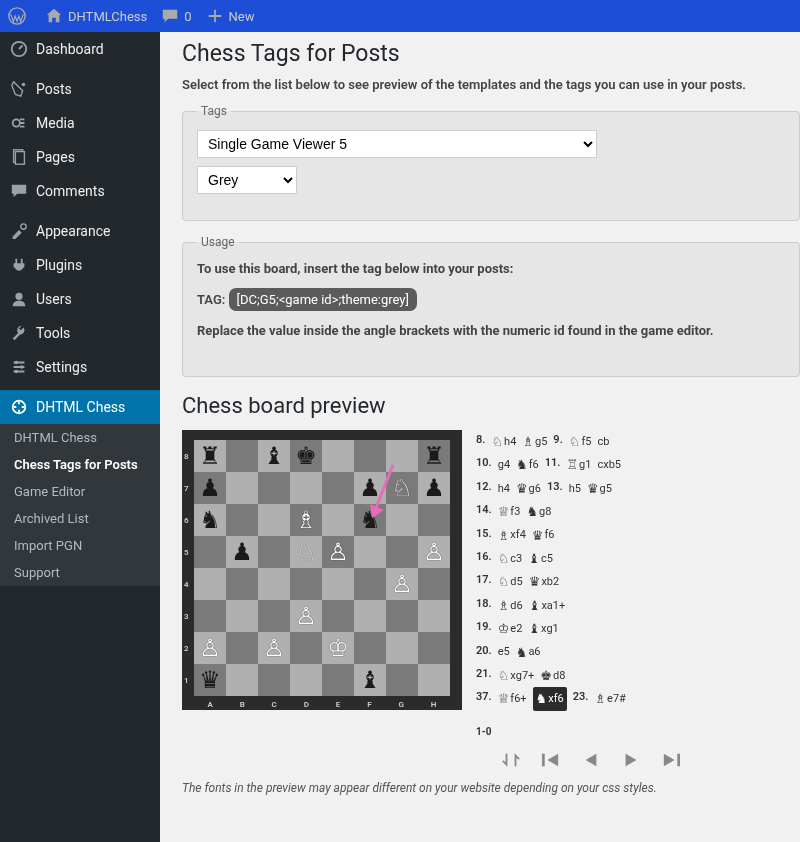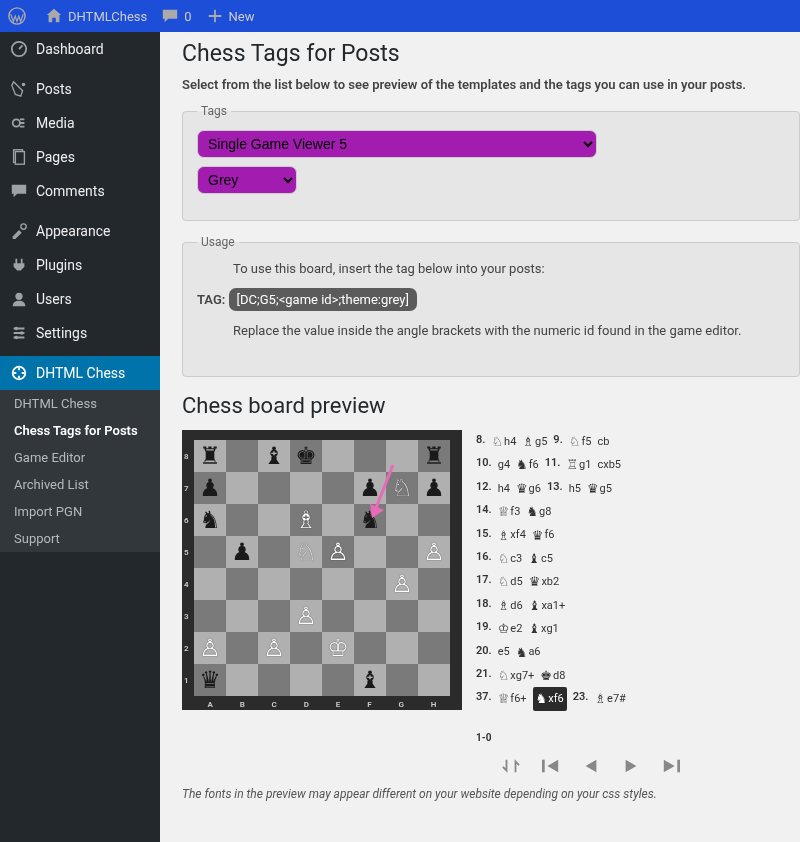--- a/index.html
+++ b/index.html
@@ -18,44 +18,44 @@
 .sidebar .sub-item.current { color: #fff; font-weight: 600; }
 .sidebar .collapse { display: flex; align-items: center; padding: 8px 10px; color: #b4b9be; font-size: 13px; cursor: pointer; }
 .sidebar .collapse svg { width: 18px; height: 18px; fill: #888; margin-right: 6px; }
 .sidebar .sep { height: 6px; }
 .main { flex: 1; padding: 4px 0 0 22px; overflow: hidden; }
 h1 { font-size: 23px; font-weight: 400; color: #23282d; margin: 4px 0 10px; }
 h2 { font-size: 22px; font-weight: 400; color: #23282d; margin: 16px 0 12px; }
 .intro { font-size: 13px; font-weight: 600; margin-bottom: 12px; }
 fieldset { border: 1px solid #ccc; border-radius: 4px; background: #e6e6e6; padding: 12px 14px 26px; margin-bottom: 14px; }
 fieldset legend { color: #666; font-size: 12px; padding: 0 4px; }
-select { font-size: 14px; padding: 3px 6px; border: 1px solid #ccc; border-radius: 7px; background: #a21caf; height: 28px; }
+select { font-size: 14px; padding: 3px 6px; border: 1px solid #ccc; border-radius: 1px; background: #ffffff; height: 28px; }
 #sel-template { width: 400px; display: block; margin-bottom: 8px; }
 #sel-theme { width: 100px; display: block; }
-.usage p { font-size: 13px; font-weight: 400; margin-bottom: 12px; margin-left: 36px; }
+.usage p { font-size: 13px; font-weight: 700; margin-bottom: 12px; }
 .usage .tagrow { font-size: 13px; font-weight: 600; margin-bottom: 12px; }
 .tagbox { display: inline-block; background: #5b5b5b; color: #fff; padding: 4px 8px; border-radius: 7px; font-weight: 400; }
 .preview-wrap { display: flex; gap: 14px; }
 .board { width: 280px; height: 280px; background: #2b2b2b; padding: 10px 8px 12px 12px; position: relative; }
 .squares { width: 256px; height: 256px; display: grid; grid-template-columns: repeat(8,1fr); grid-template-rows: repeat(8,1fr); }
 .sq { display: flex; align-items: center; justify-content: center; font-size: 24px; line-height: 1; }
 .sq.l { background: #b0b0b0; }
 .sq.d { background: #7a7a7a; }
 .sq .pw { color: #fff; text-shadow: 0 0 1px #000; }
 .sq .pb { color: #1a1a1a; }
 .ranks { position: absolute; left: 2px; top: 10px; height: 256px; display: flex; flex-direction: column; justify-content: space-around; color: #ccc; font-size: 8px; font-weight: 600; }
 .files { position: absolute; left: 12px; bottom: 1px; width: 256px; display: flex; justify-content: space-around; color: #ccc; font-size: 8px; font-weight: 600; }
 .arrow { position: absolute; width: 30px; height: 60px; left: 186px; top: 30px; pointer-events: none; }
 .moves { flex: 1; font-size: 11px; color: #333; line-height: 1.8; }
 .moves .mvrow { display: flex; flex-wrap: wrap; gap: 3px 6px; }
 .moves .num { font-weight: 600; }
 .moves .mv { display: inline-flex; align-items: center; }
 .moves .mv.hl { background: #2b2b2b; color: #fff; padding: 0 3px; border-radius: 2px; }
 .moves .pc { font-size: 13px; margin-right: 1px; }
-.moves .result { font-weight: 700; font-size: 10px; margin-top: 18px; }
+.moves .result { font-weight: 700; font-size: 10px; margin-top: 12px; }
 .nav { display: flex; gap: 18px; padding: 10px 0 6px 24px; }
 .nav svg { width: 22px; height: 18px; fill: #888; cursor: pointer; }
 .footnote { font-style: italic; font-size: 12px; color: #555; margin-top: 6px; }
 </style>
 </head>
 <body>
 
 <div class="topbar">
   <div class="tb-item">
       <svg viewBox="0 0 20 20">
@@ -136,20 +136,26 @@
       </div>
     <div class="side-item">
         <svg viewBox="0 0 20 20">
           <circle cx="10" cy="7" r="4"></circle>
           <path d="M3 18c0-4 3-6 7-6s7 2 7 6z"></path>
         </svg>
         <span>Users</span>
       </div>
     <div class="side-item">
         <svg viewBox="0 0 20 20">
+          <path d="M13 2a5 5 0 00-4 8l-6 6 2 2 6-6a5 5 0 004-8l-3 3-2-2z"></path>
+        </svg>
+        <span>Tools</span>
+      </div>
+    <div class="side-item">
+        <svg viewBox="0 0 20 20">
           <path d="M4 5h12M4 10h12M4 15h12" stroke="#9ca2a7" stroke-width="2"></path>
           <circle cx="7" cy="5" r="2"></circle>
           <circle cx="13" cy="10" r="2"></circle>
           <circle cx="7" cy="15" r="2"></circle>
         </svg>
         <span>Settings</span>
       </div>
     <div class="sep"></div>
     <div class="side-item active">
         <svg viewBox="0 0 20 20">

